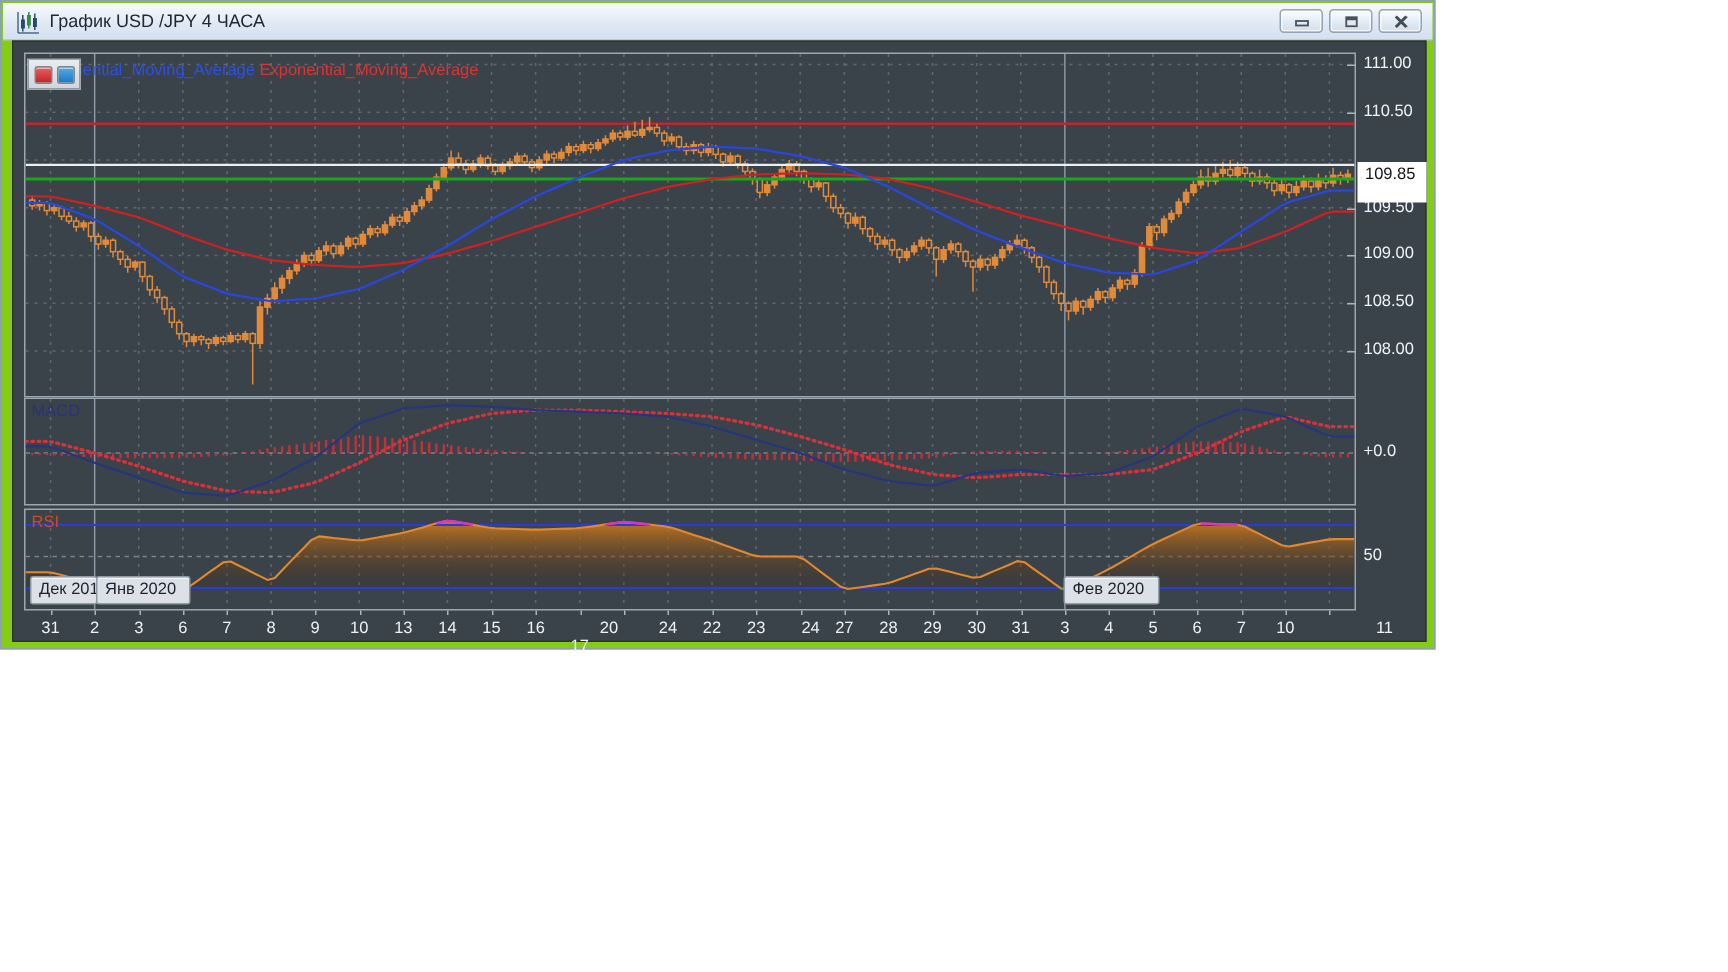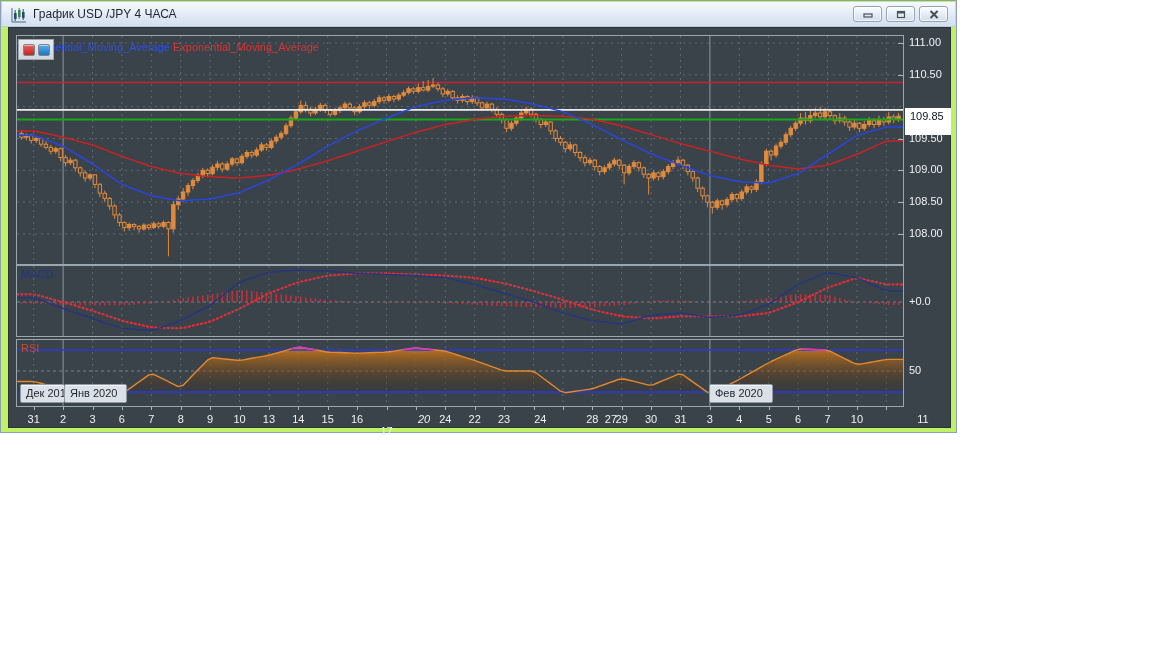--- a/index.html
+++ b/index.html
@@ -1,19 +1,19 @@
 <!DOCTYPE html>
 <html><head>
 <meta charset="utf-8">
 <style>
   * { margin:0; padding:0; box-sizing:border-box; }
   html,body { width:1152px; height:648px; background:#ffffff; overflow:hidden;
               font-family:"Liberation Sans", sans-serif; }
   .window { position:absolute; left:0; top:0; width:957px; height:433px;
-            background:#bef264; border:1px solid #8ba0b6; }
+            background:#84cc16; border:1px solid #8ba0b6; }
   .titlebar { position:absolute; left:1px; top:1px; right:1px; height:25px;
               background:linear-gradient(#f7fafd,#dfe9f4 60%,#d3e0ee);
               border-bottom:1px solid #bccadb; }
   .title-icon { position:absolute; left:8px; top:4px; width:18px; height:18px; }
   .title-text { position:absolute; left:31px; top:5px; font-size:12px; color:#222933; white-space:nowrap; }
   .winbtns { position:absolute; right:7px; top:4px; display:flex; gap:4px; }
   .winbtn { width:29px; height:16px; border:1px solid #93a4b6; border-radius:3px;
             background:linear-gradient(#fcfeff,#e2ebf4 55%,#d3dfeb);
             display:flex; align-items:center; justify-content:center;
             box-shadow:inset 0 0 0 1px rgba(255,255,255,.7); }
@@ -827,31 +827,31 @@
         <div class="xlabel" style="left: 239.9px;">13</div>
         <div class="tick" style="left: 282.3px;"></div>
         <div class="xlabel" style="left: 269.3px;">14</div>
         <div class="tick" style="left: 311.7px;"></div>
         <div class="xlabel" style="left: 298.7px;">15</div>
         <div class="tick" style="left: 341.1px;"></div>
         <div class="xlabel" style="left: 328.1px;">16</div>
         <div class="tick" style="left: 370.5px;"></div>
         <div class="xlabel" style="left: 357.5px; margin-top: 12px;">17</div>
         <div class="tick" style="left: 399.9px;"></div>
-        <div class="xlabel" style="left: 395px; font-style: italic;">20</div>
+        <div class="xlabel" style="left: 377px;">20</div>
         <div class="tick" style="left: 429.3px;"></div>
         <div class="xlabel" style="left: 416.3px;">24</div>
         <div class="tick" style="left: 458.7px;"></div>
         <div class="xlabel" style="left: 445.7px;">22</div>
         <div class="tick" style="left: 488.1px;"></div>
         <div class="xlabel" style="left: 475.1px;">23</div>
         <div class="tick" style="left: 517.5px;"></div>
         <div class="xlabel" style="left: 504.5px; text-align: right;">24</div>
         <div class="tick" style="left: 546.9px;"></div>
-        <div class="xlabel" style="left: 533.9px; margin-left: 48px;">27</div>
+        <div class="xlabel" style="left: 533.9px;">27</div>
         <div class="tick" style="left: 576.3px;"></div>
         <div class="xlabel" style="left: 563.3px;">28</div>
         <div class="tick" style="left: 605.7px;"></div>
         <div class="xlabel" style="left: 592.7px;">29</div>
         <div class="tick" style="left: 635.1px;"></div>
         <div class="xlabel" style="left: 622.1px;">30</div>
         <div class="tick" style="left: 664.5px;"></div>
         <div class="xlabel" style="left: 651.5px;">31</div>
         <div class="tick" style="left: 693.9px;"></div>
         <div class="xlabel" style="left: 680.9px;">3</div>

